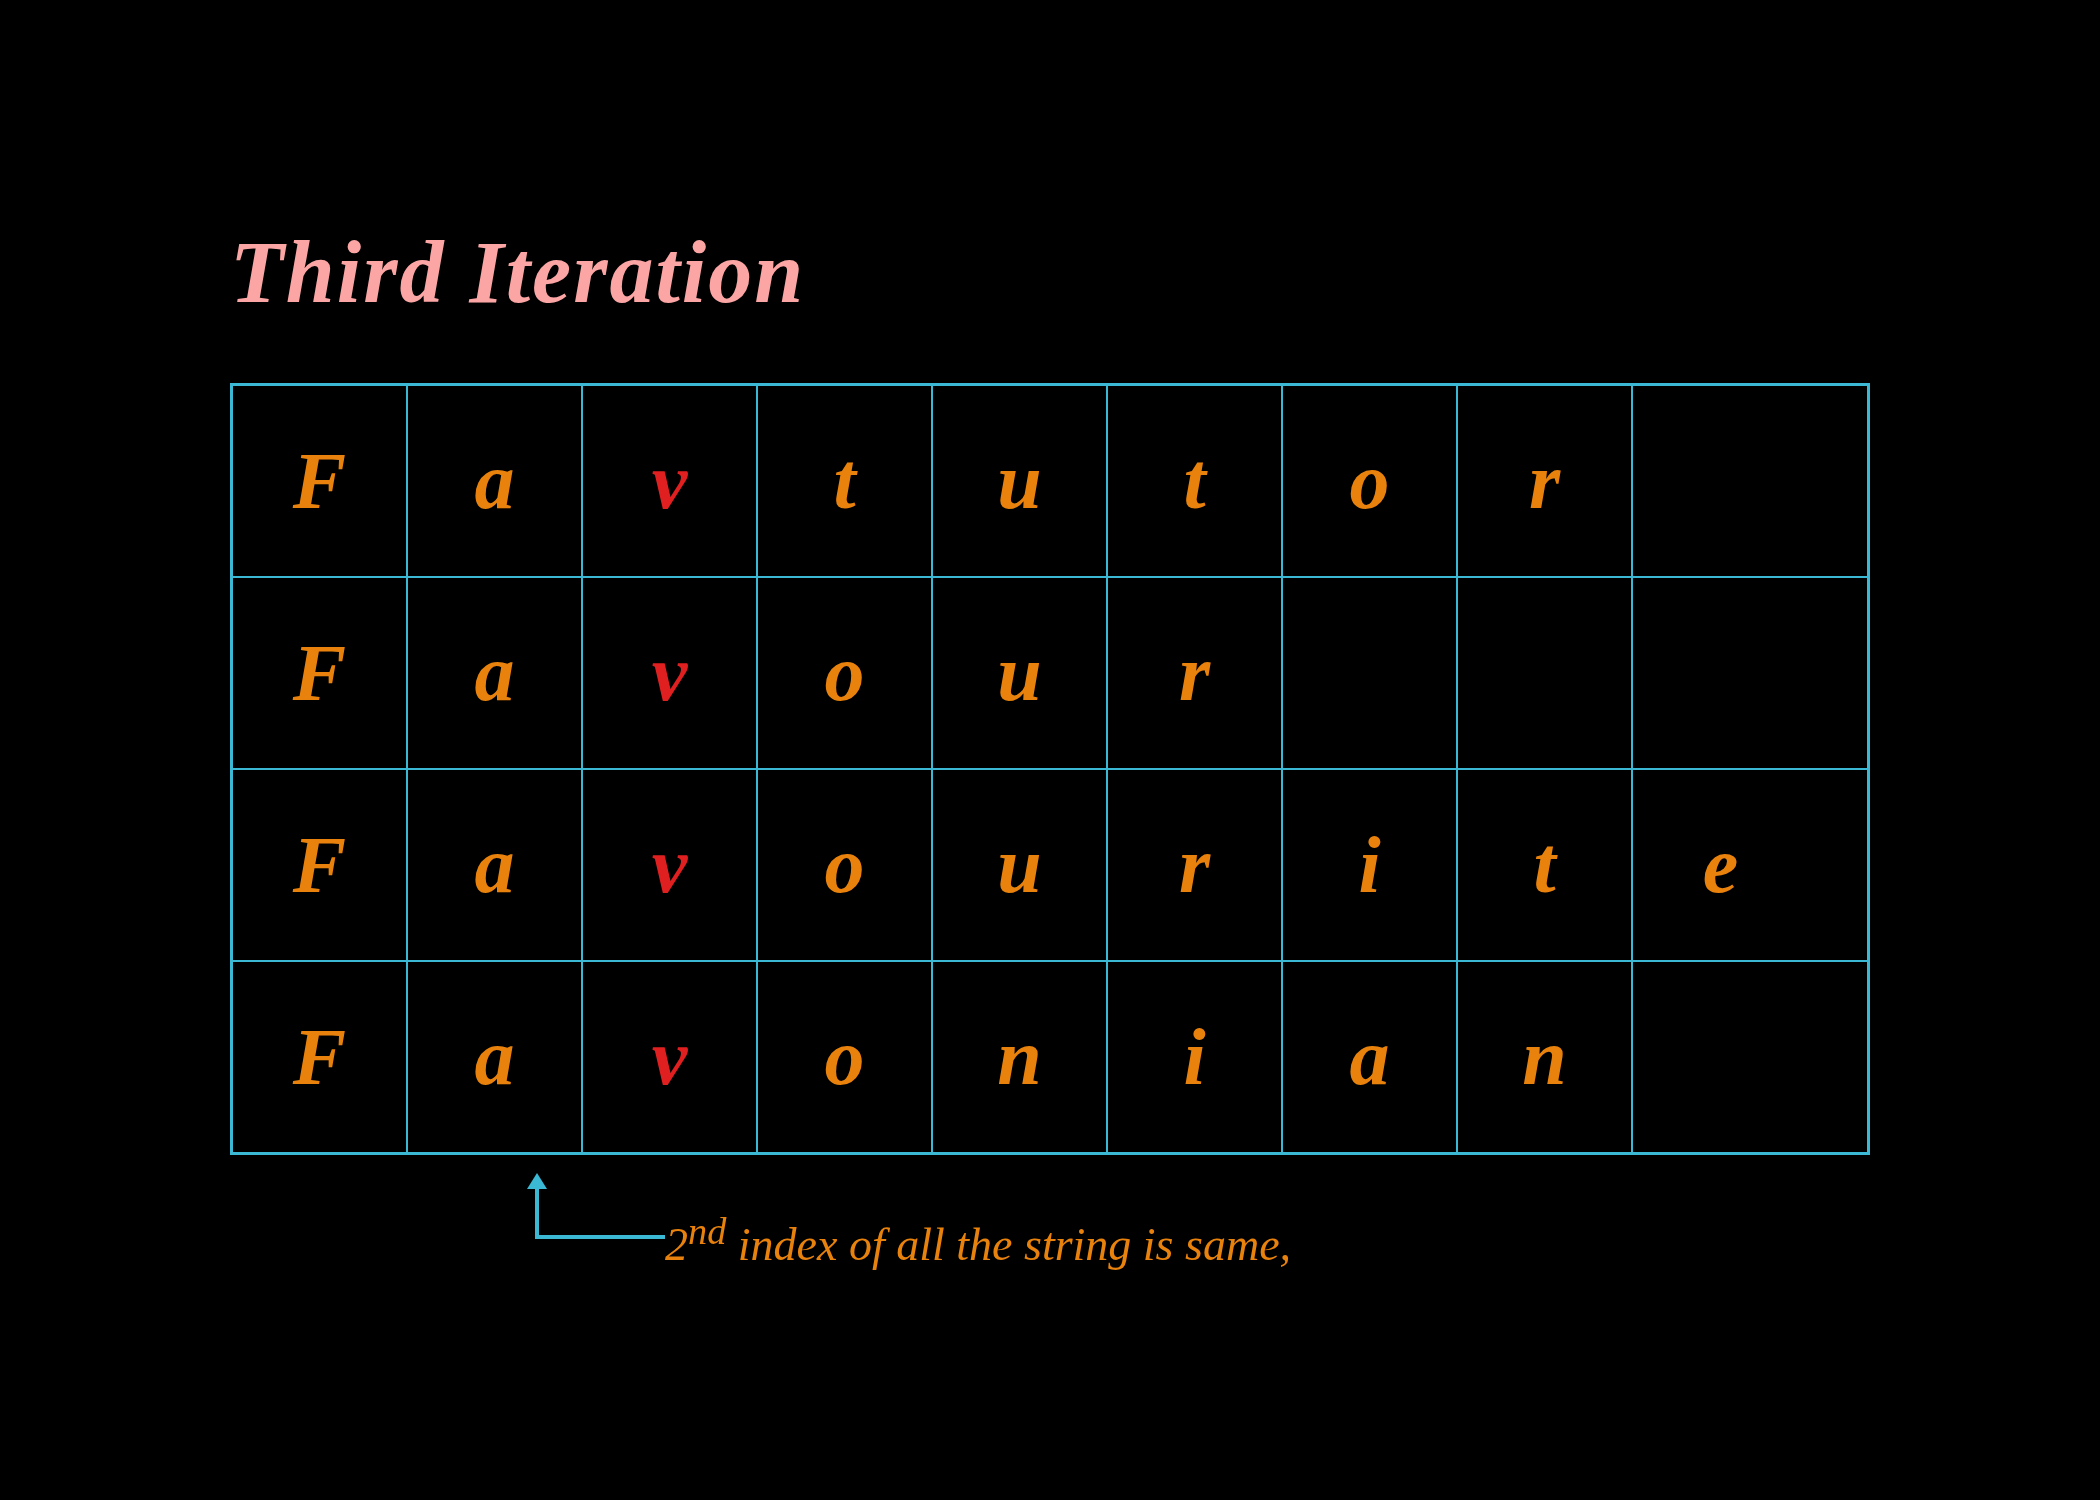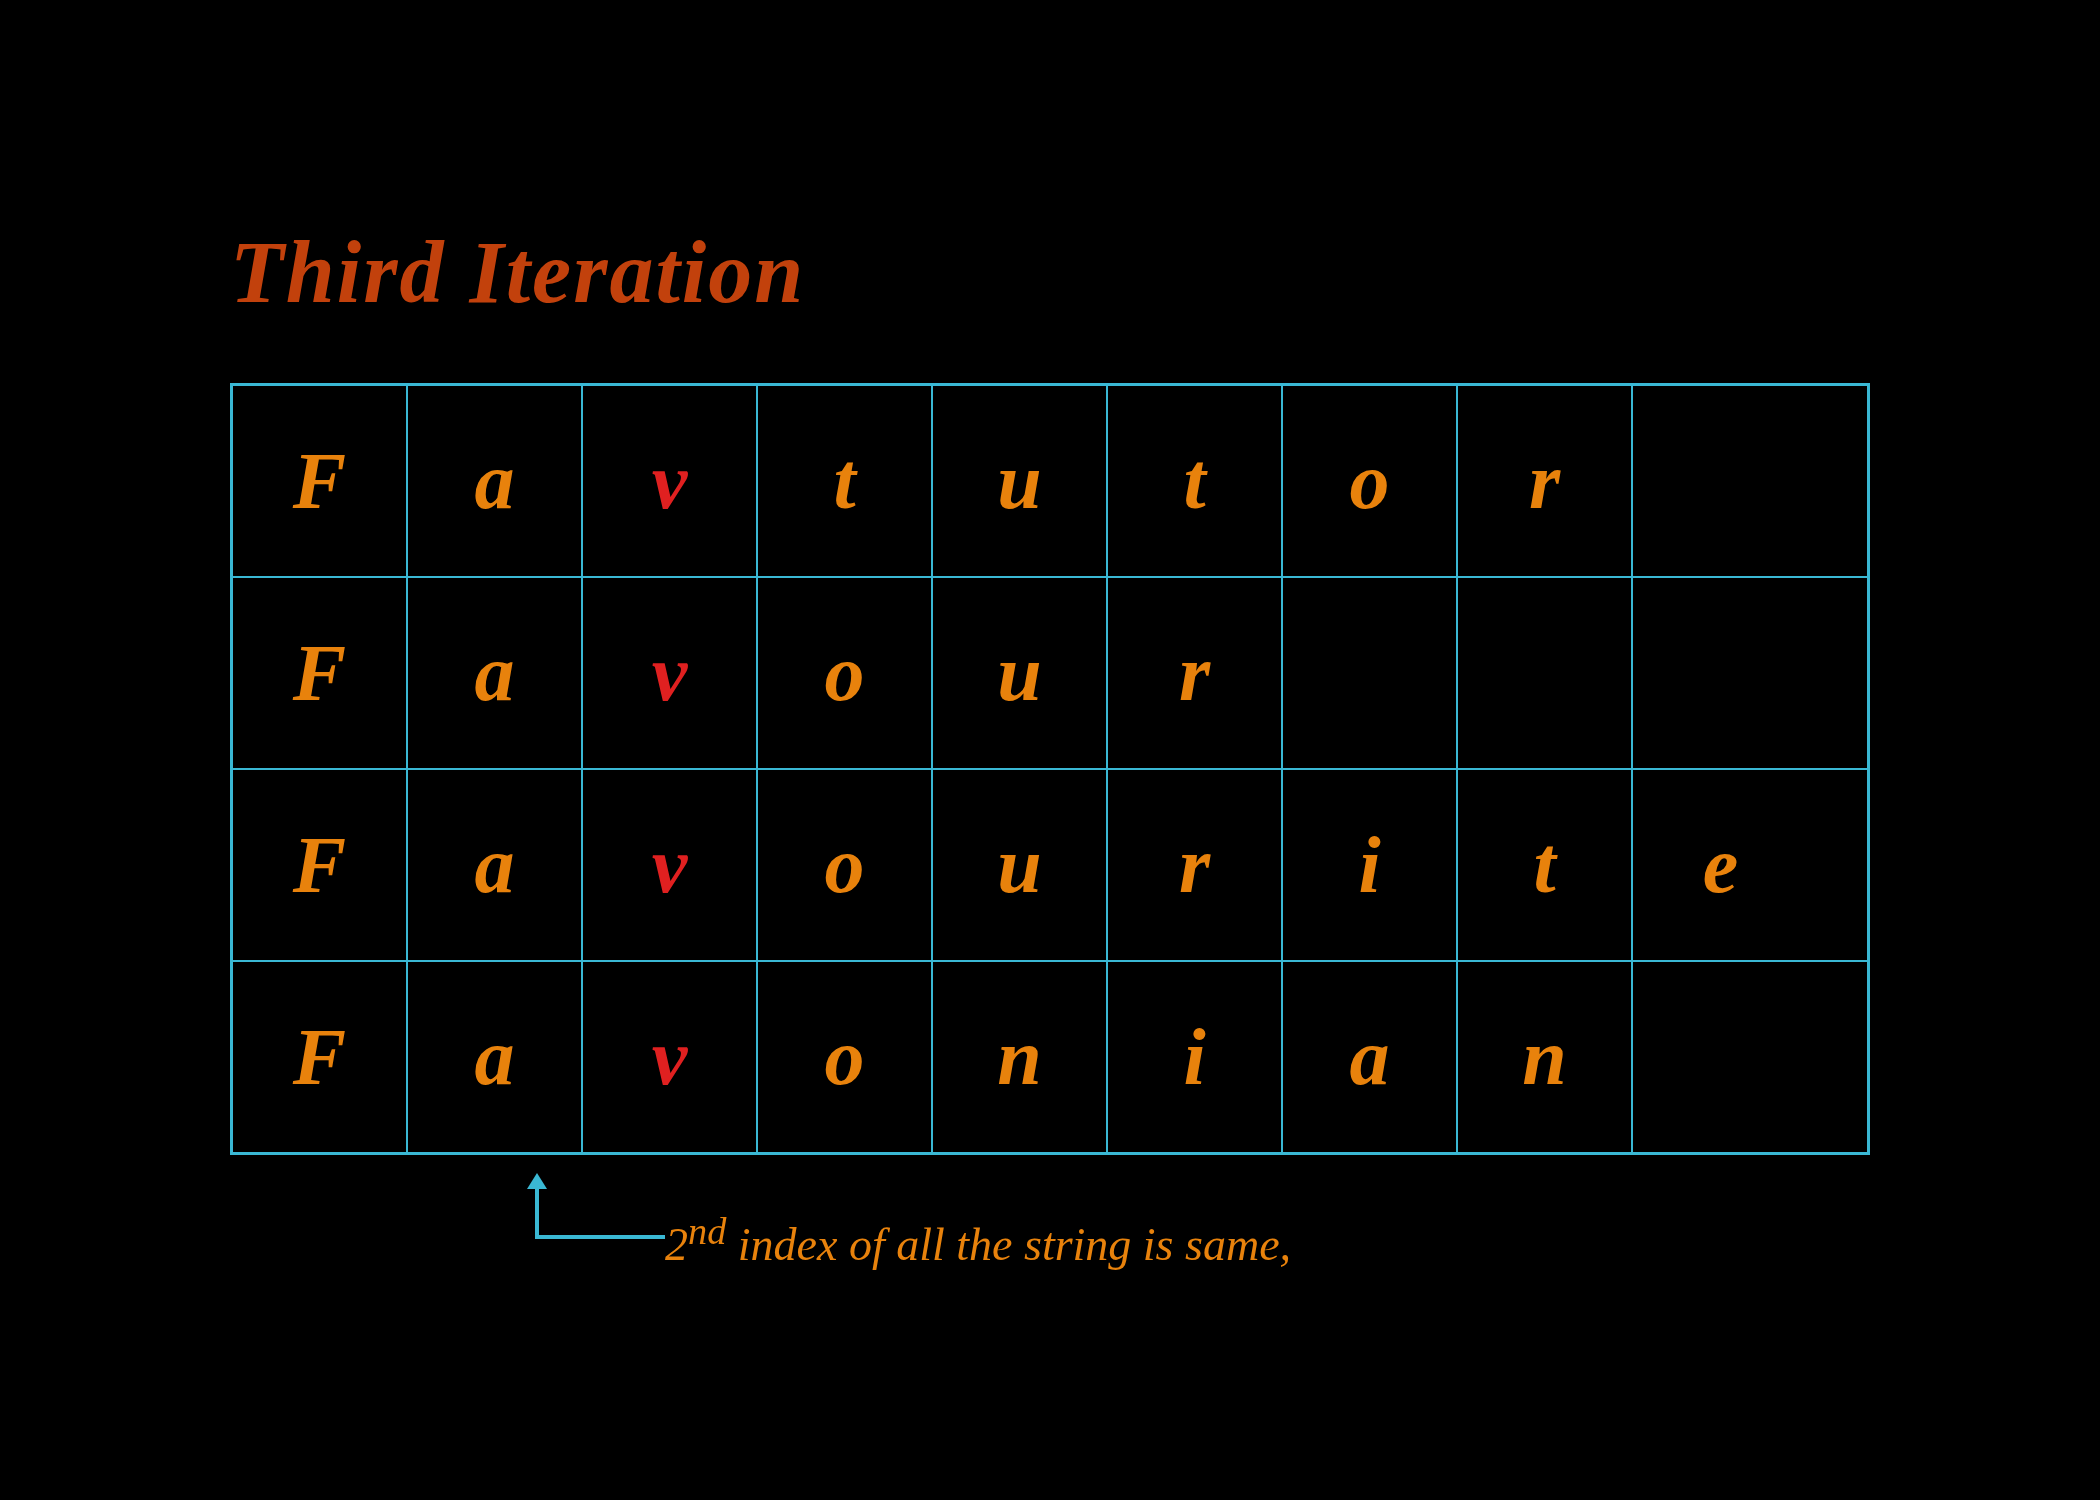--- a/index.html
+++ b/index.html
@@ -14,21 +14,21 @@
       font-family: 'Segoe UI', cursive;
     }
 
     .container {
       width: 1800px;
       padding: 60px 80px;
     }
 
     .title {
       font-size: 88px;
-      color: #c2410c;
+      color: #fca5a5;
       font-style: italic;
       font-weight: 600;
       margin-bottom: 60px;
       font-family: 'Brush Script MT', 'Segoe Script', cursive;
       letter-spacing: 2px;
     }
 
     .grid-wrapper {
       border: 3px solid #3ab8d4;
       display: inline-block;

